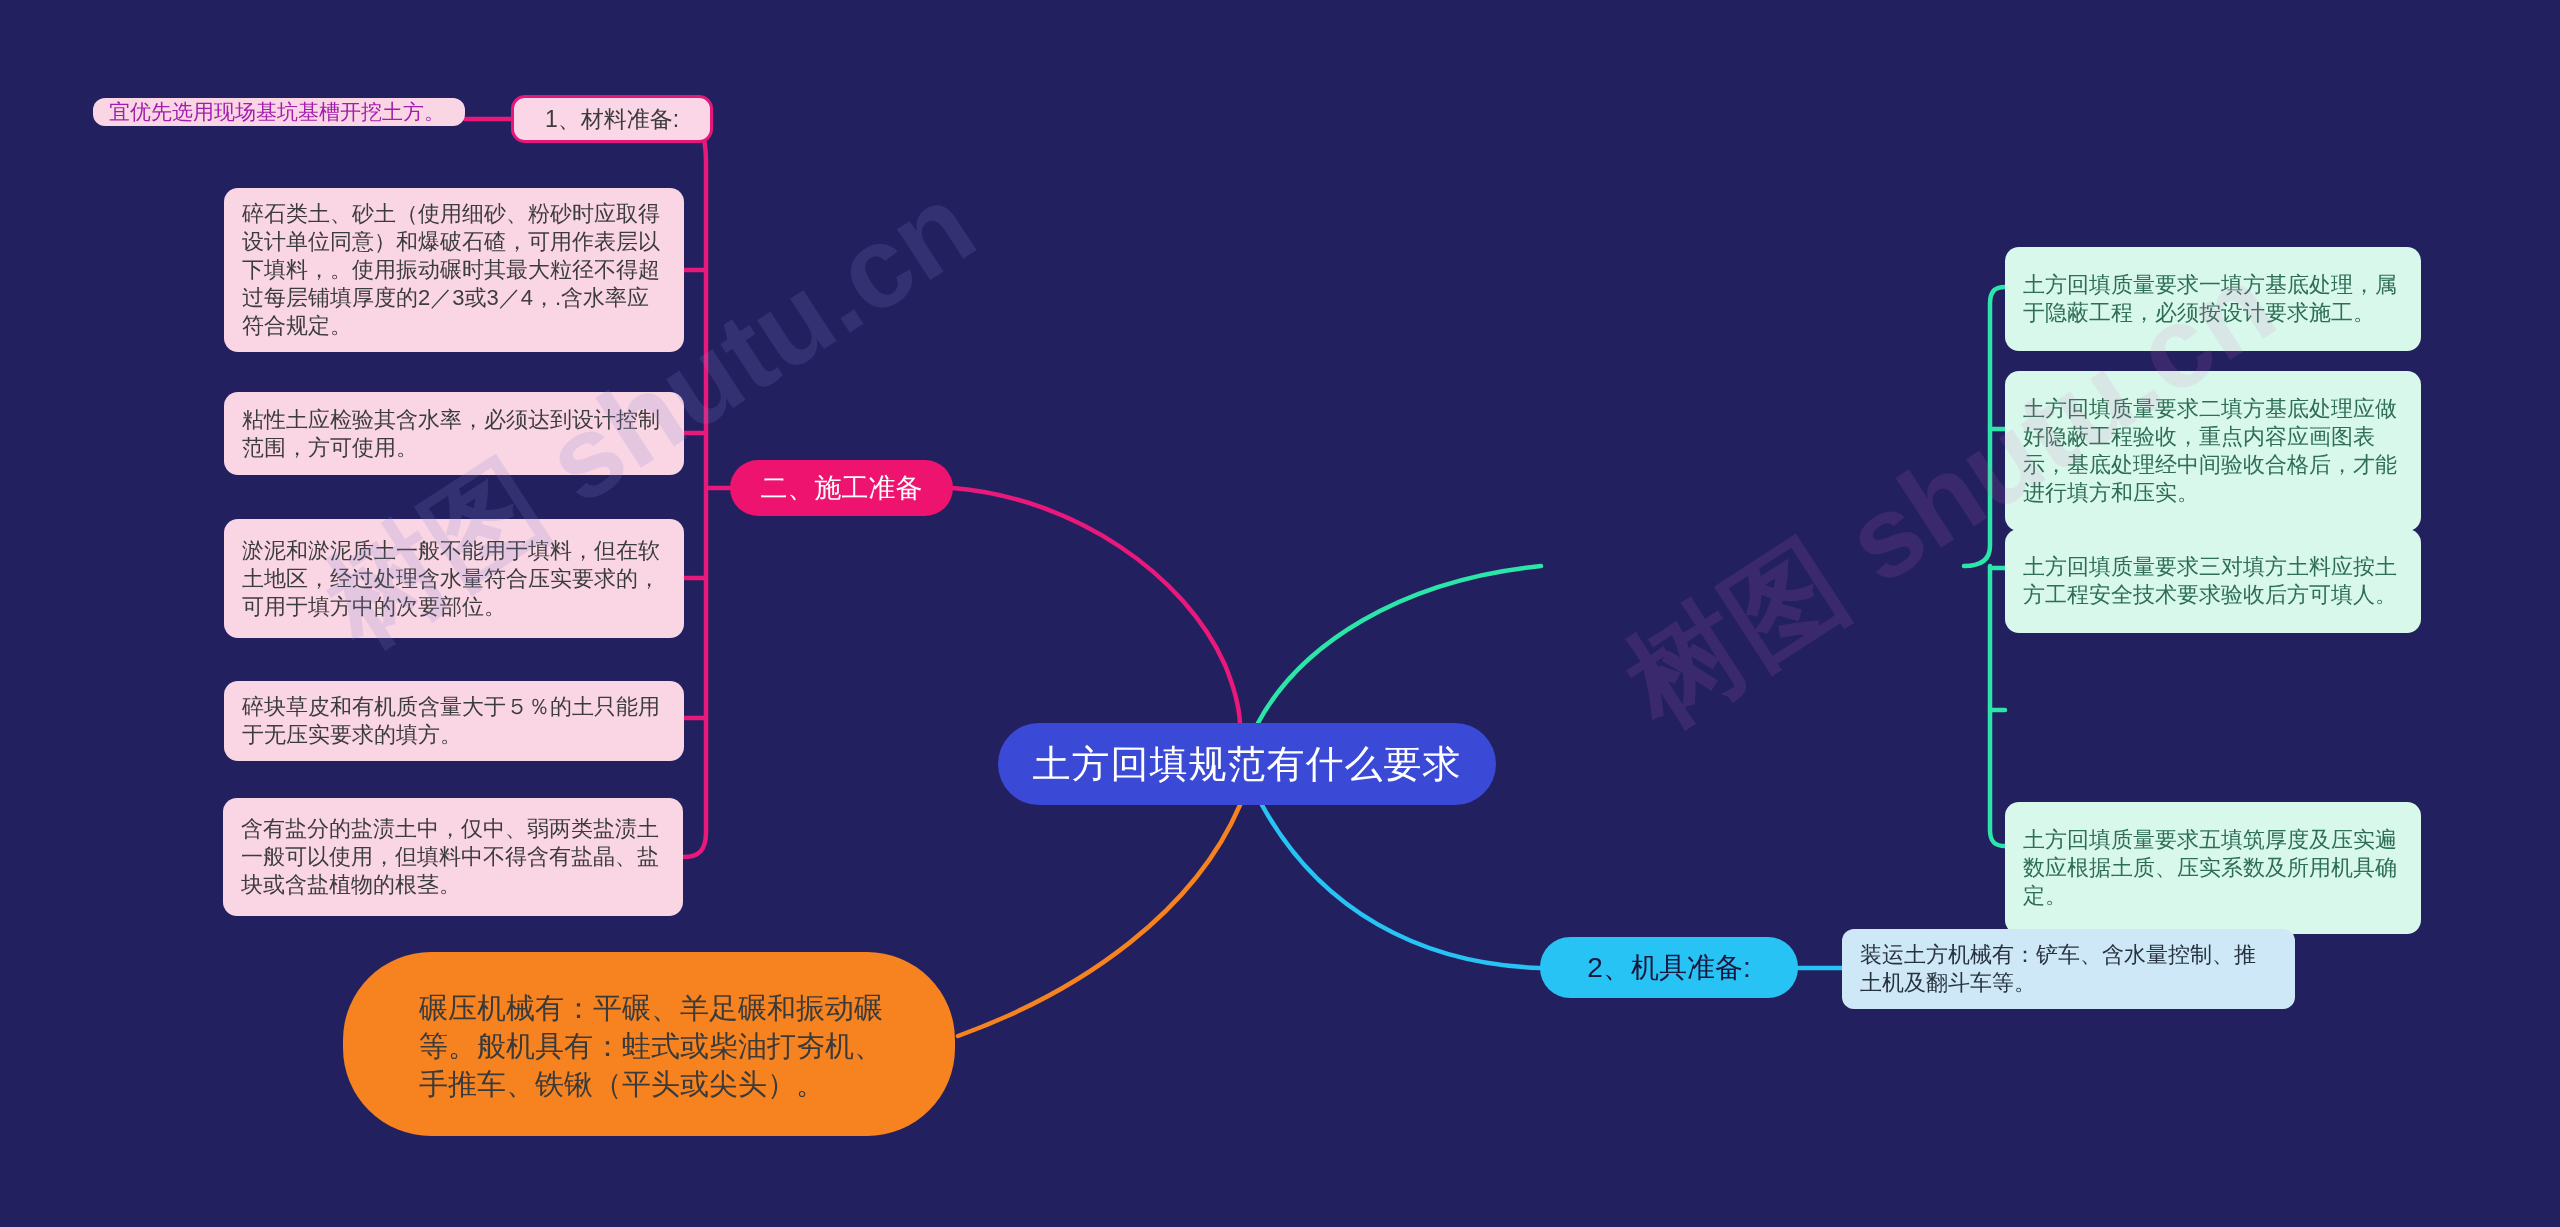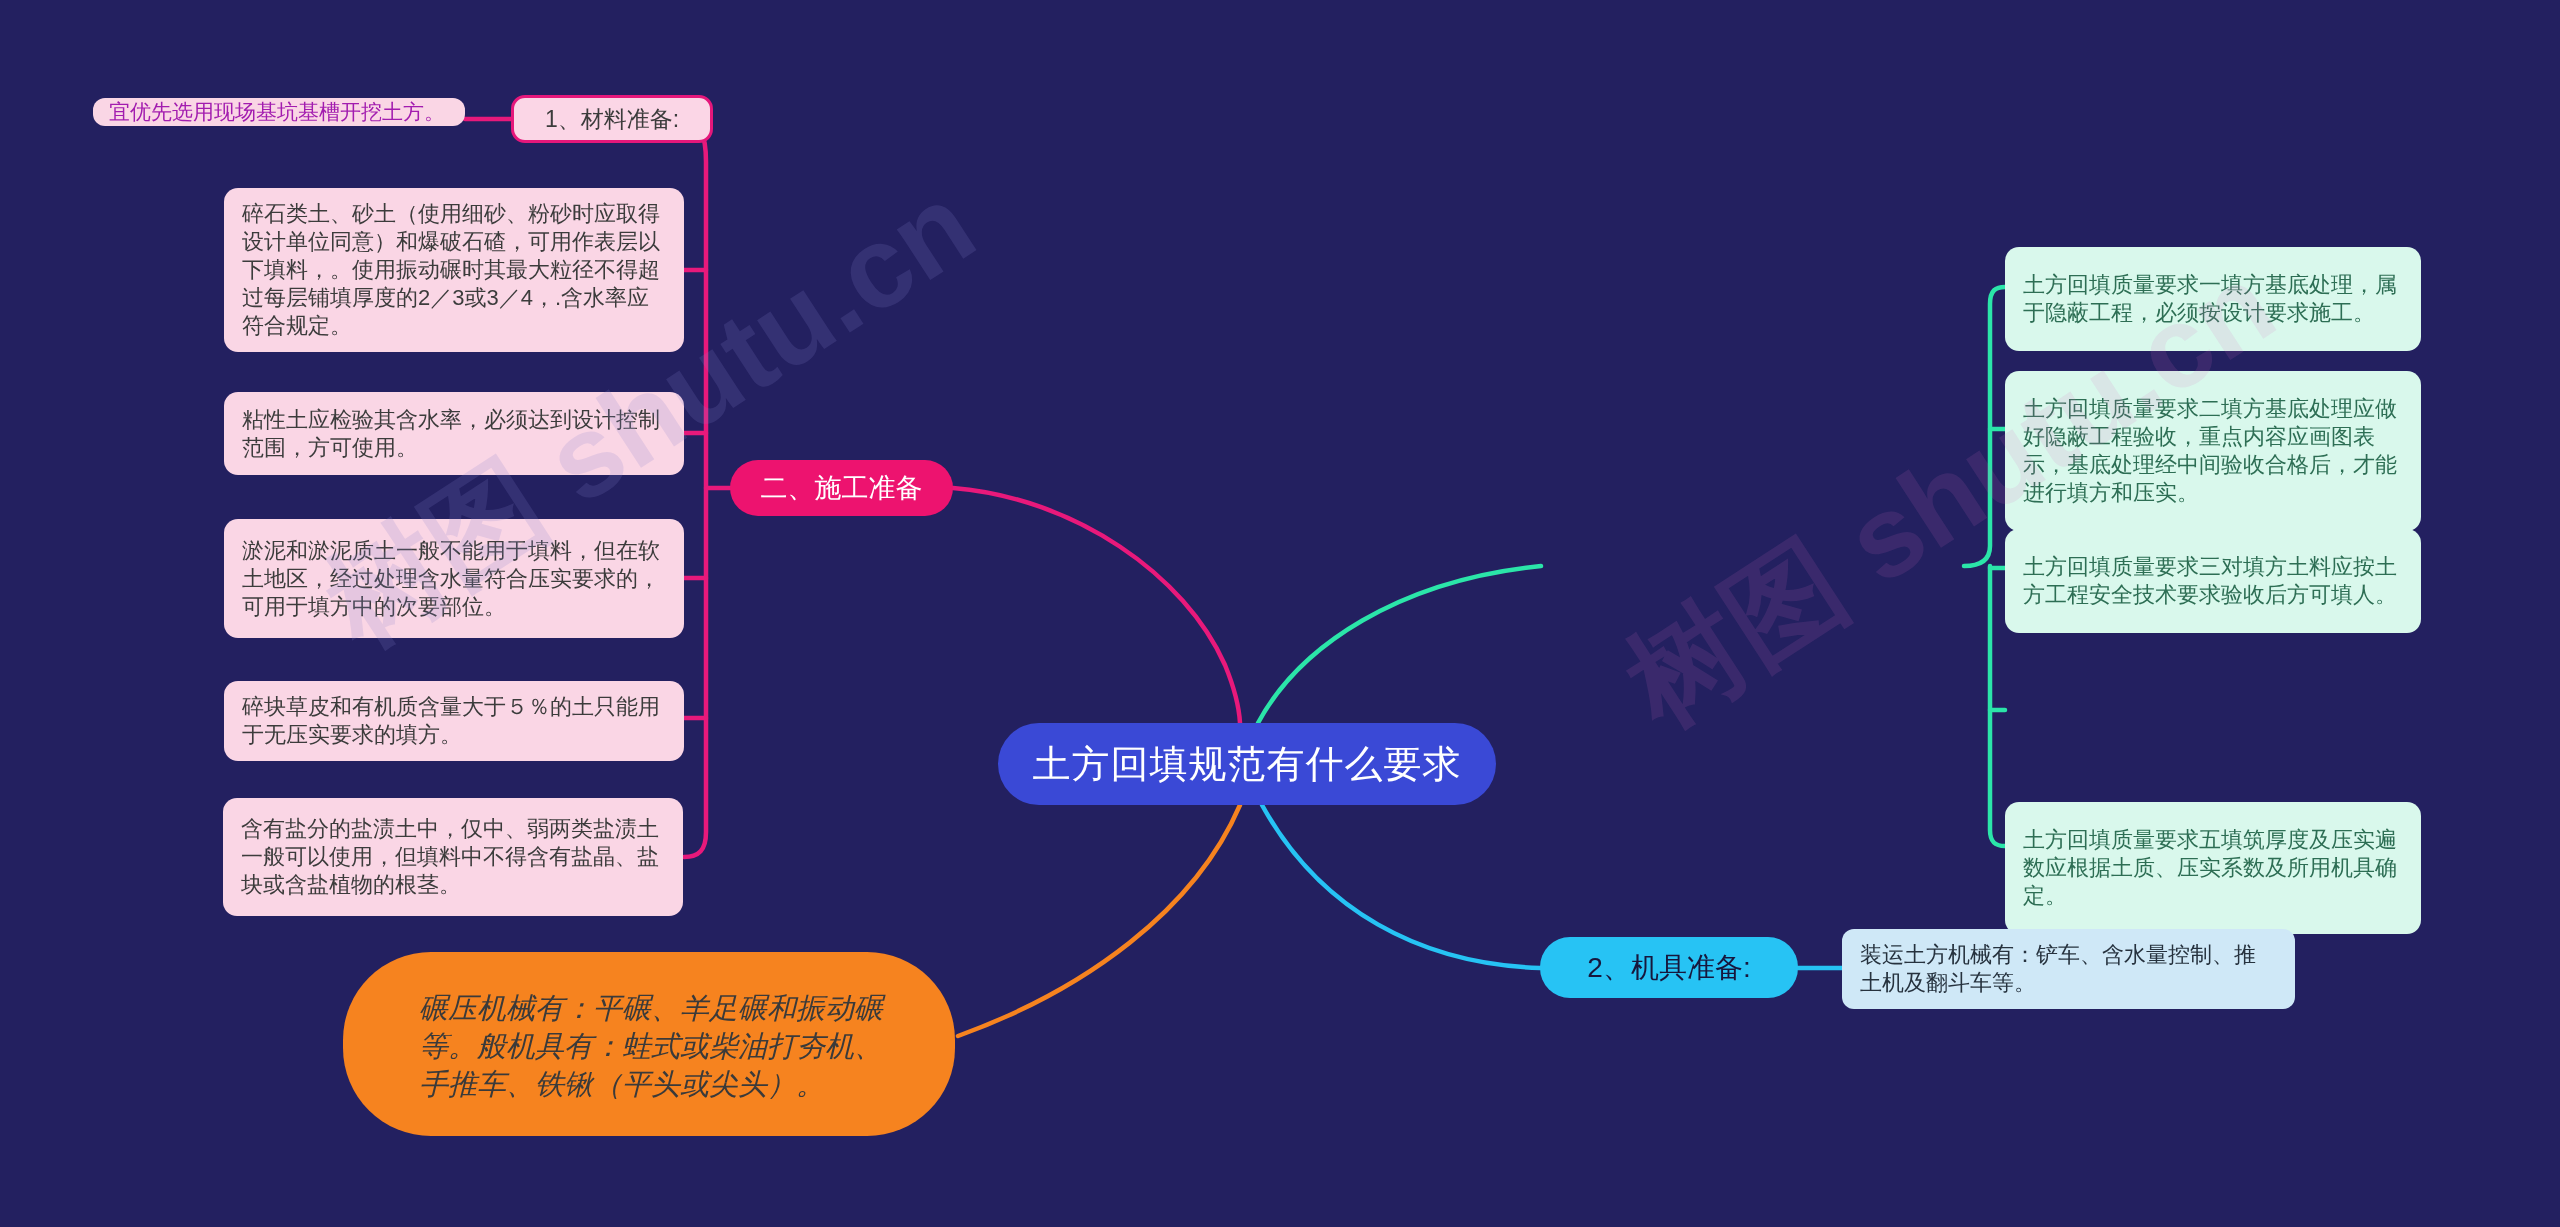--- a/index.html
+++ b/index.html
@@ -58,21 +58,20 @@
   
   .box-blue {
     background:#cfe8f7; color:#26323e; border-radius:12px;
     font-size:22px; line-height:28px; padding:12px 18px; width:453px;
   }
   
   .pill-orange {
     background:#f6831f; color:#3a3a3a; border-radius:88px;
     font-size:29px; line-height:38px; width:612px; height:184px;
     padding:20px 66px 16px 76px;
-    font-style:italic;
   }
   .watermark {
     position:absolute; z-index:3; pointer-events:none; white-space:nowrap;
     font-size:115px; font-weight:bold; transform-origin:left center;
   }
   .wm-left  { left:340px; top:540px; transform:rotate(-33deg); color:rgba(135,125,205,0.18); }
   .wm-right { left:1640px; top:620px; transform:rotate(-33deg); color:rgba(215,110,195,0.13); }
 </style>
 </head>
 <body>

